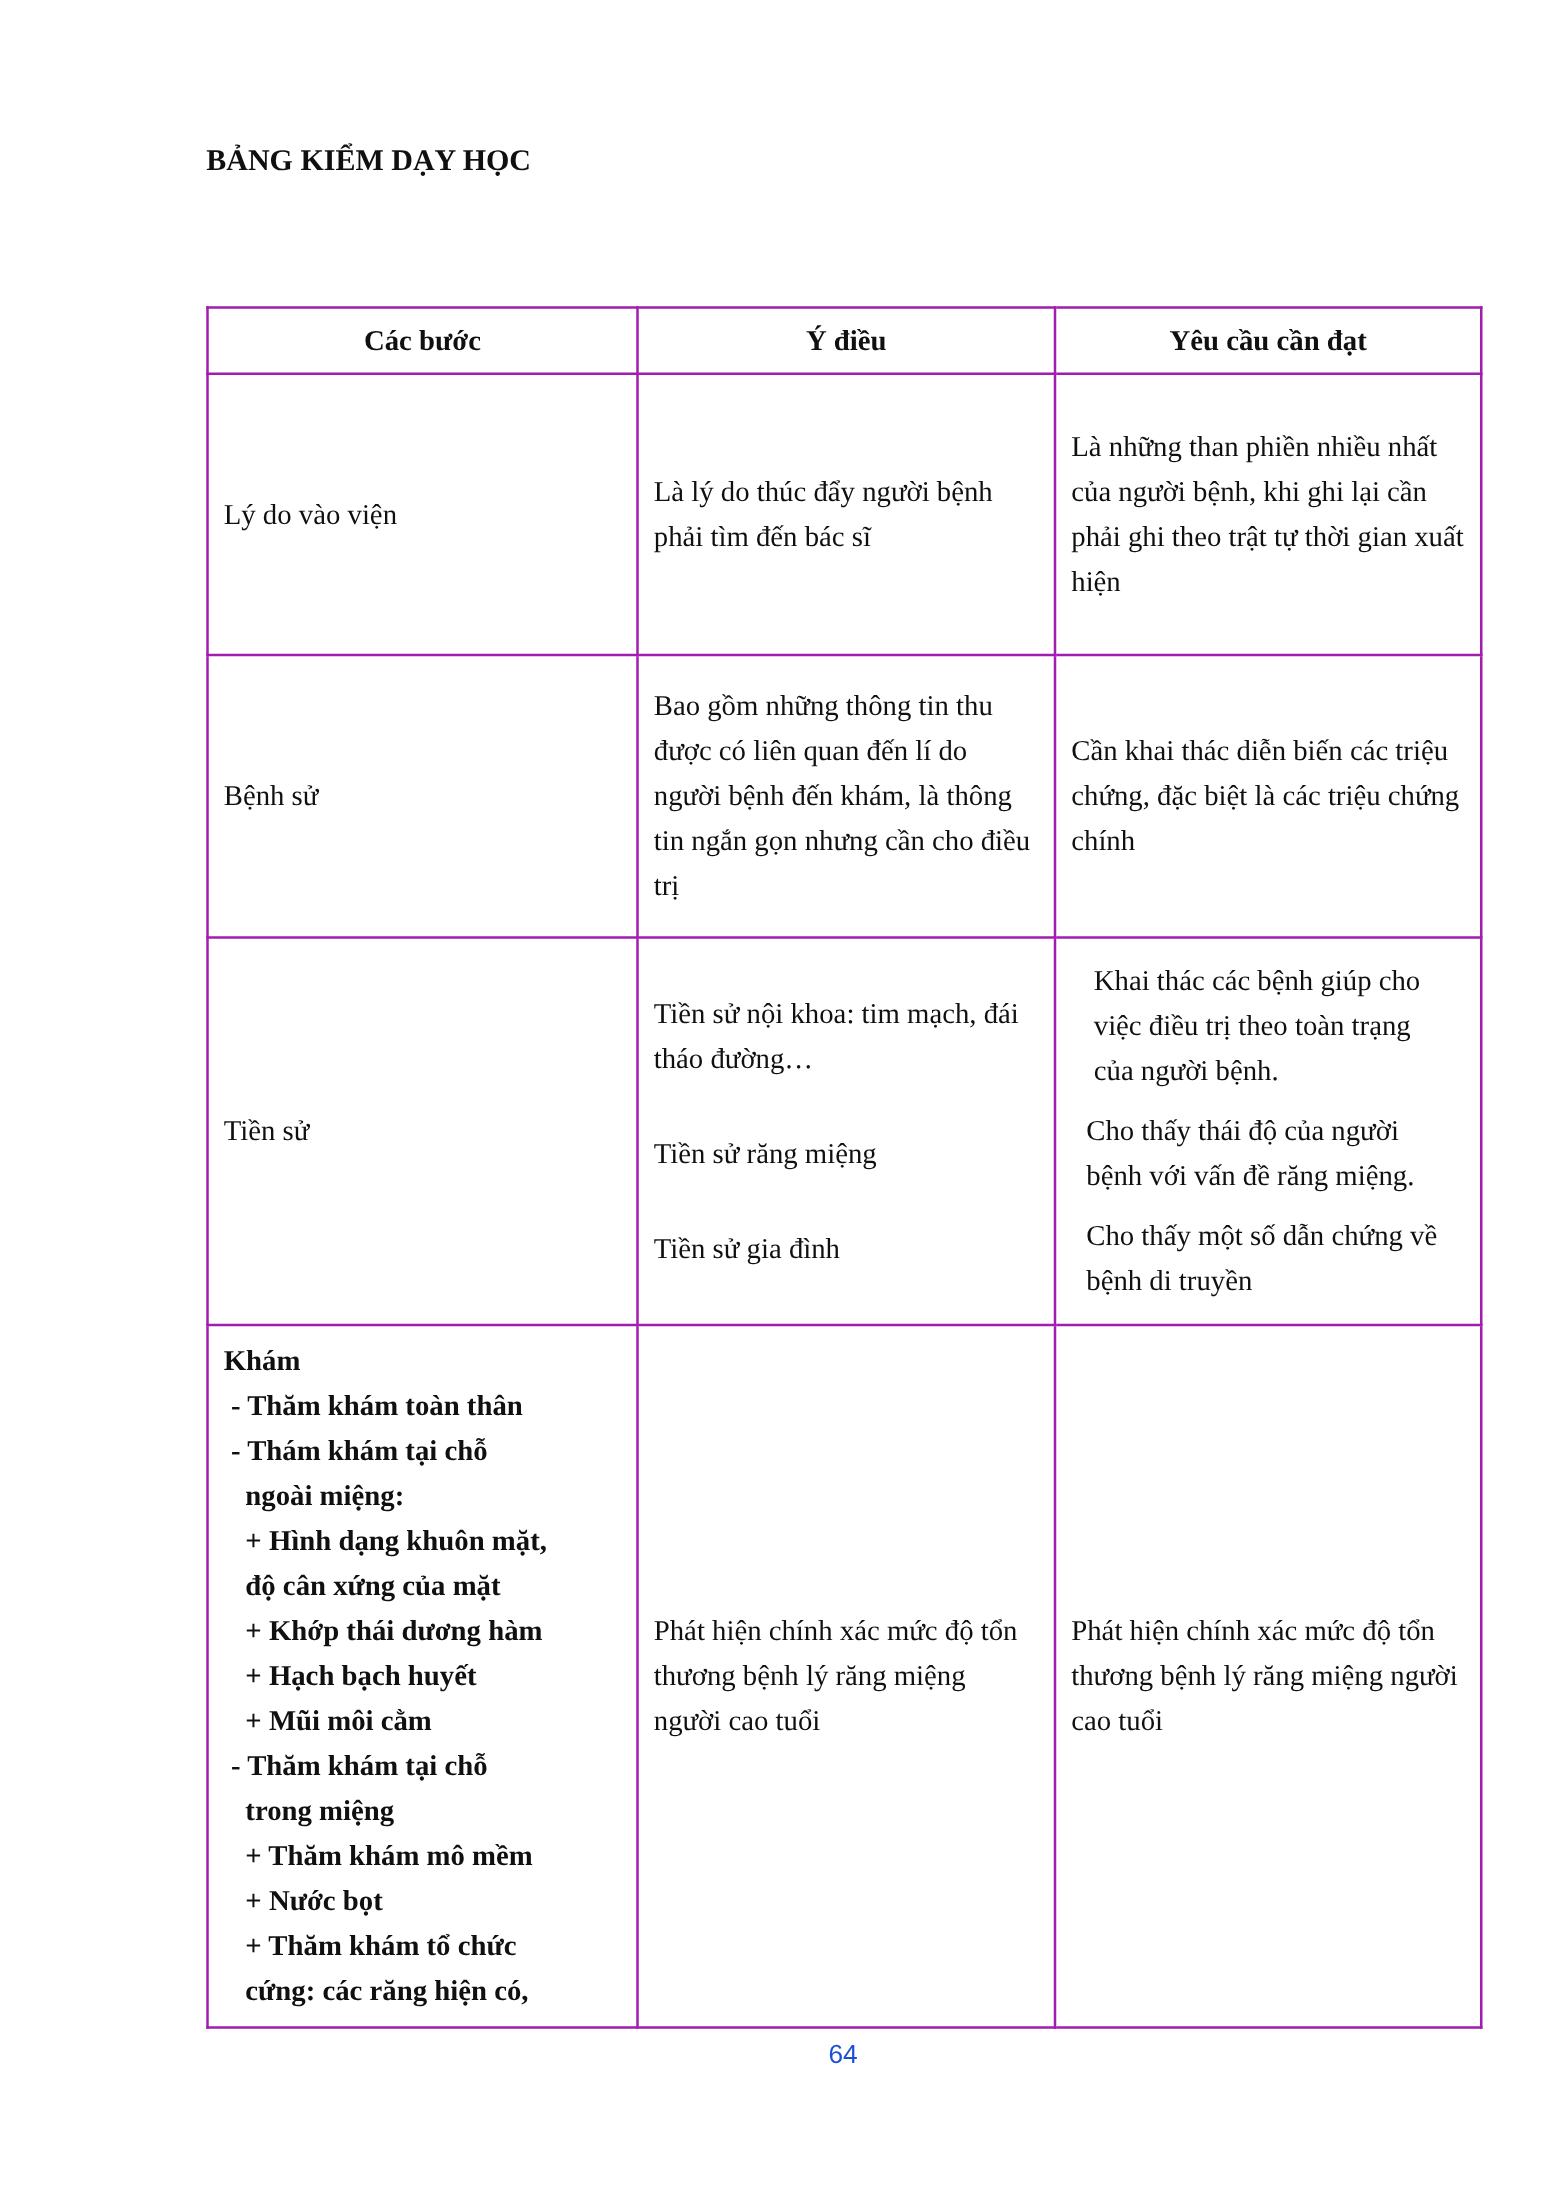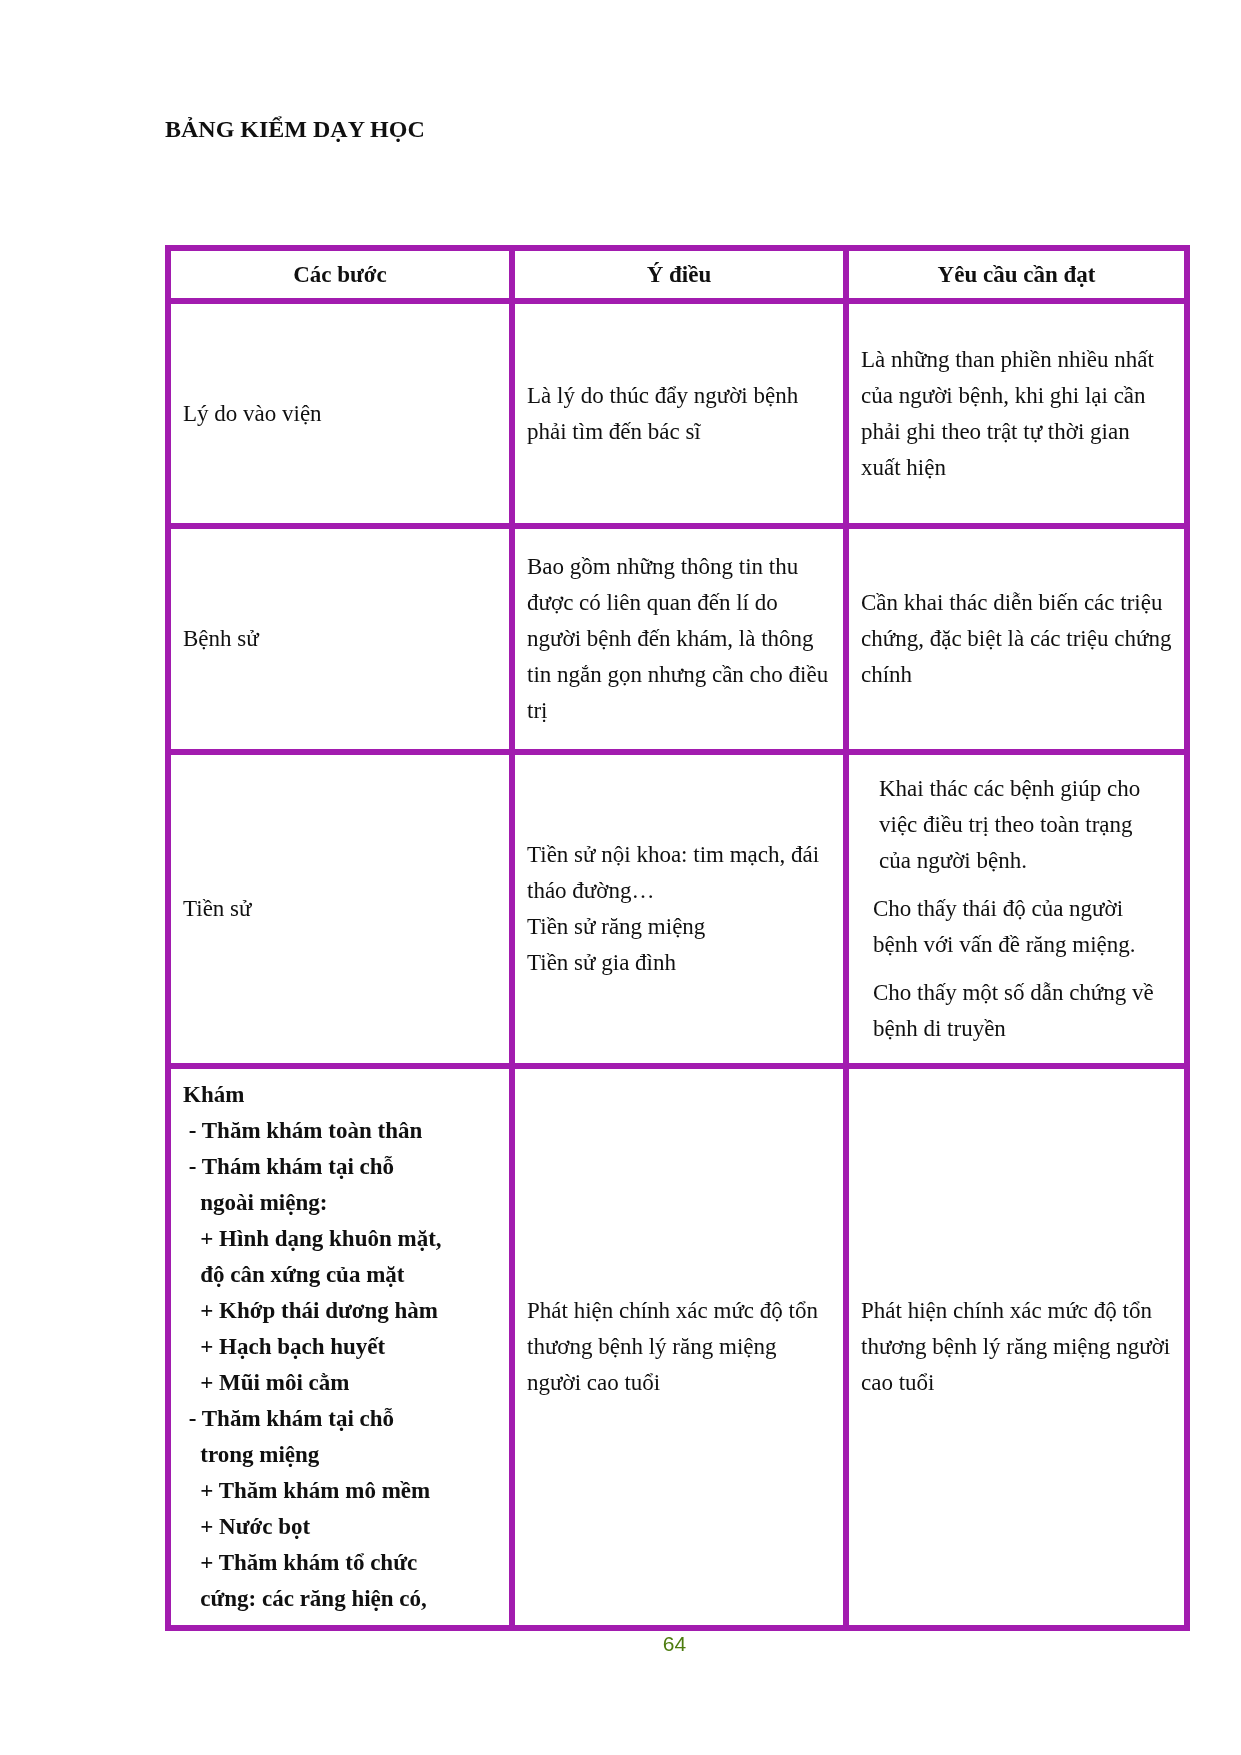--- a/index.html
+++ b/index.html
@@ -18,47 +18,47 @@
     line-height:38px;
   }
   table.checklist {
     position:absolute;
     left:165px; top:245px;
     width:1019px;
     border-collapse:collapse;
     table-layout:fixed;
   }
   .checklist th, .checklist td {
-    border:6px solid #a21caf;
+    border:2px solid #a21caf;
     font-size:23px;
     line-height:36px;
     padding:4px 12px;
     vertical-align:middle;
     overflow:hidden;
   }
   .checklist th {
     text-align:center;
     font-weight:bold;
   }
   .cell-steps-list {
     vertical-align:top;
     white-space:pre-wrap;
     padding-top:6px;
     font-weight:bold;
   }
-  .gap-list p + p { }
+  .gap-list p + p { margin-top:40px; }
   .flow-list p { margin:12px; }
   .req-first { padding-left:6px; }
   .page-footer {
     position:absolute;
     left:165px; top:1632px; width:1019px;
     text-align:center;
     font-family:"Liberation Sans","DejaVu Sans",sans-serif;
     font-size:21px;
-    color:#4d7c0f;
+    color:#1d4ed8;
   }
 </style>
 </head>
 <body>
 
 <div class="doc-title">
   <div>BẢNG KIỂM DẠY HỌC</div>
 </div>
 
 <table class="checklist">

